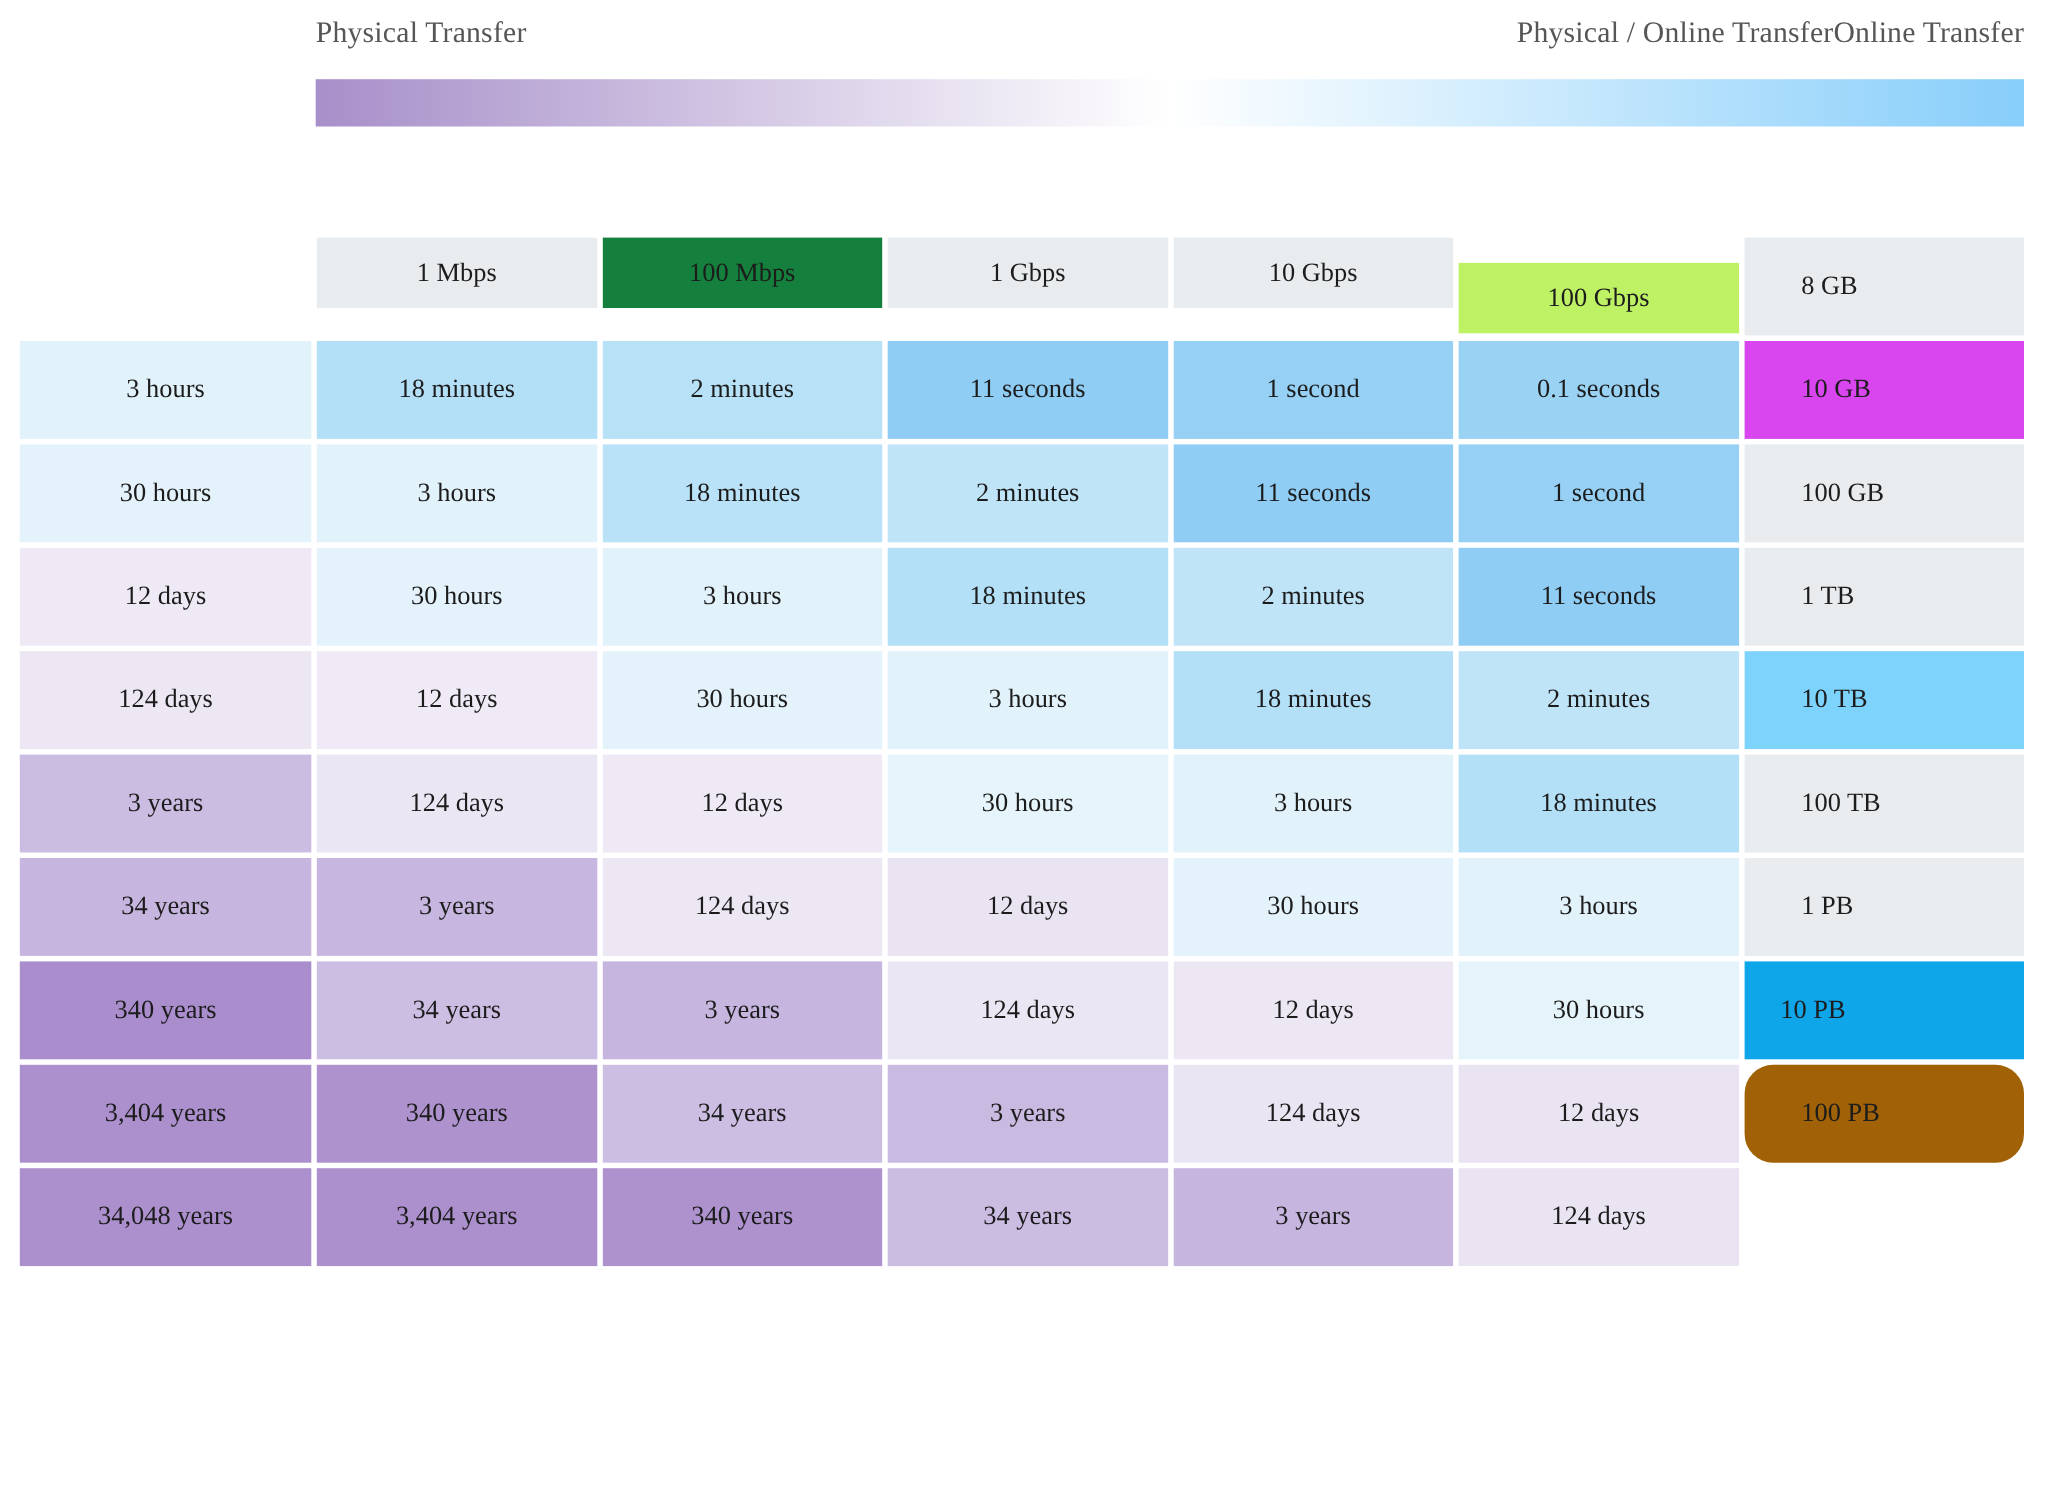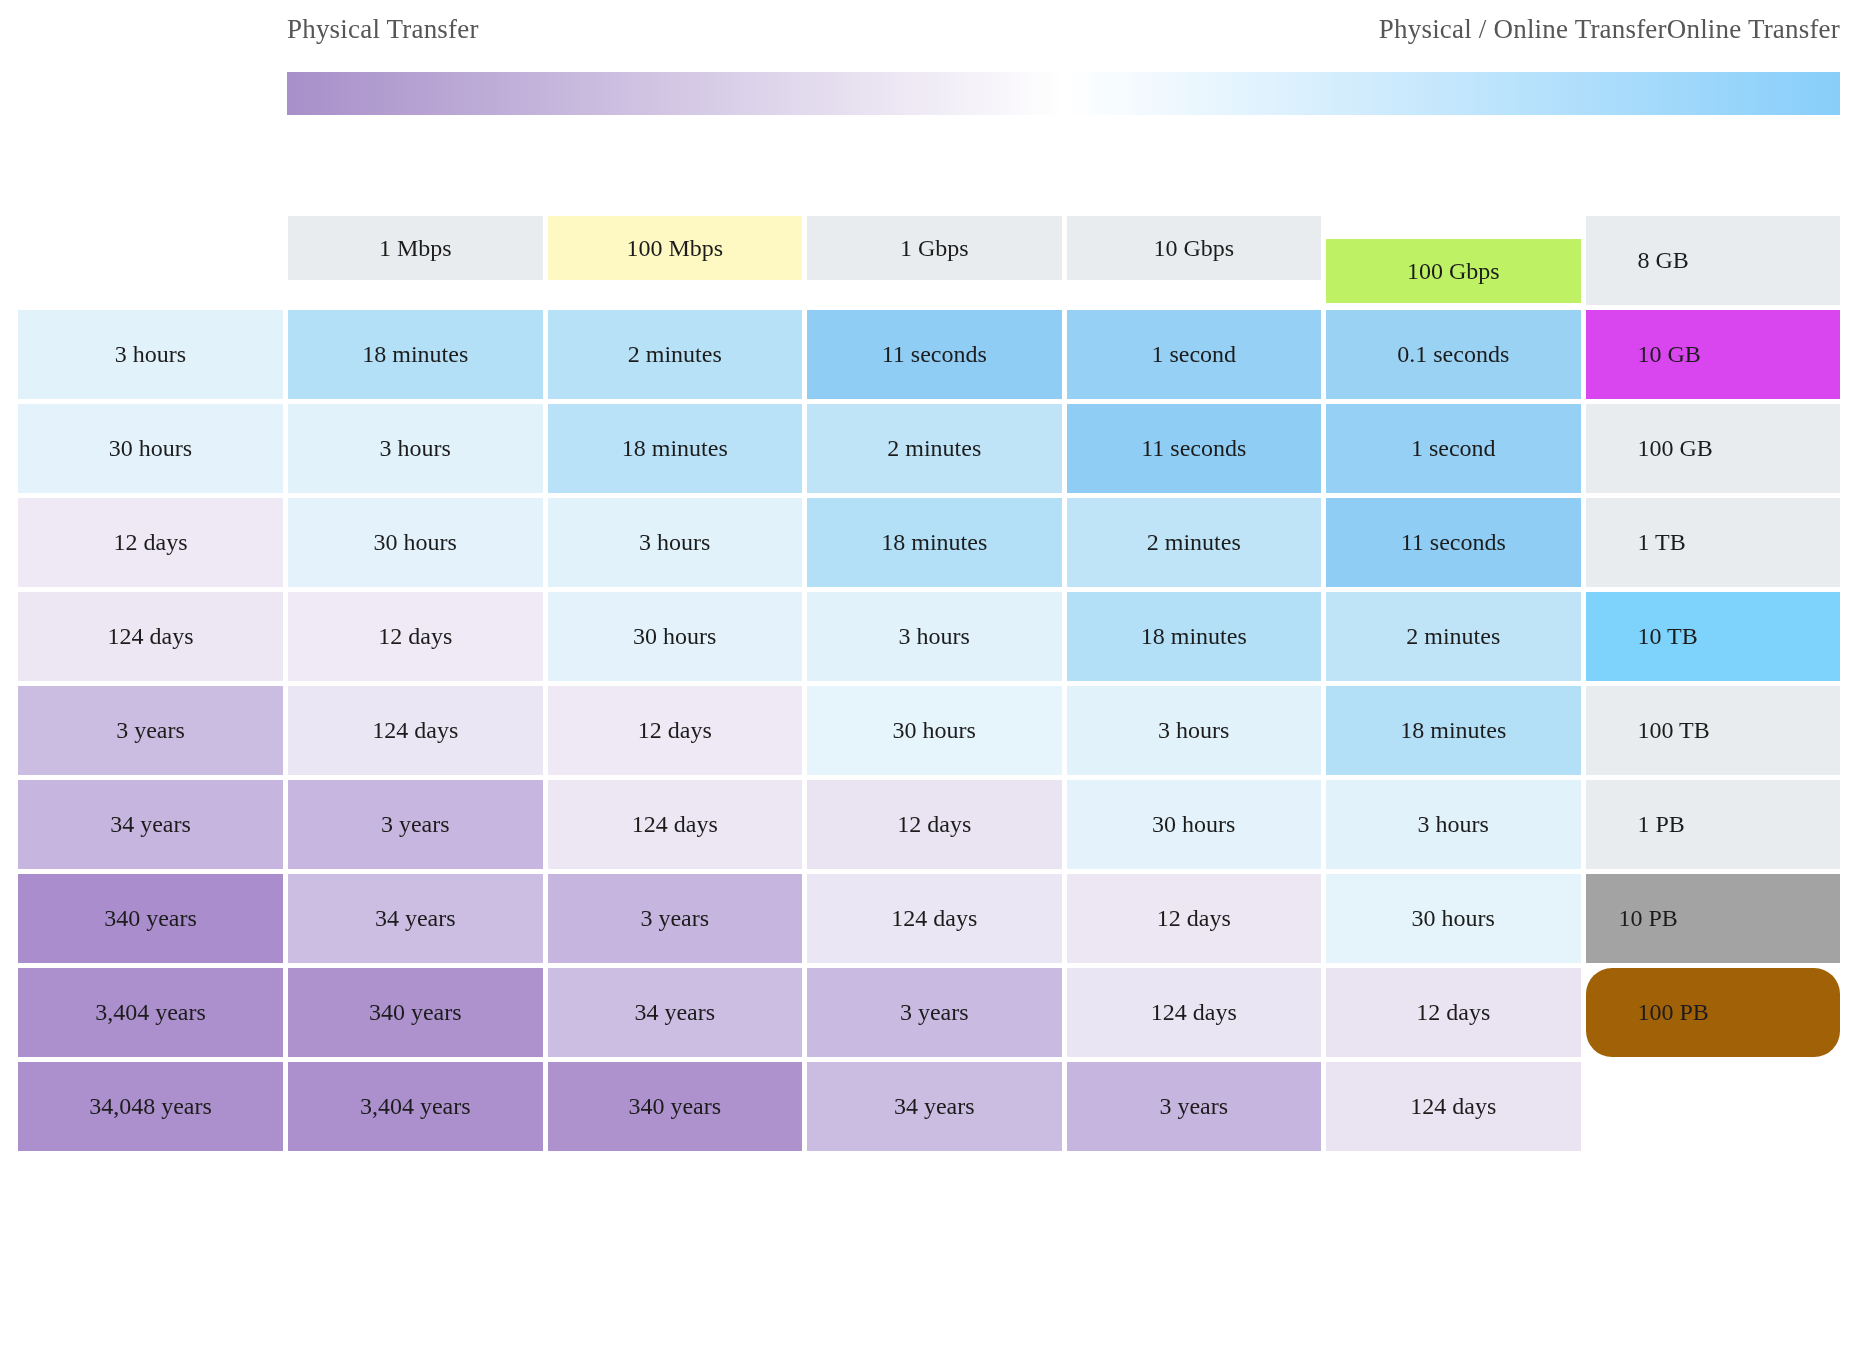--- a/index.html
+++ b/index.html
@@ -99,21 +99,21 @@
       <span class="legend-label center">Physical / Online Transfer</span>
       <span class="legend-label right">Online Transfer</span>
     </div>
     <div class="legend-bar" id="legend-bar" style="background: linear-gradient(to right, rgb(167, 143, 201) 0%, rgb(255, 255, 255) 50%, rgb(135, 206, 250) 100%);"></div>
   </div>
 
   <div class="matrix">
     <div class="grid" id="grid">
         <div class="cell corner"></div>
         <div class="cell col-head" style="background: rgb(233, 236, 238);">1 Mbps</div>
-        <div class="cell col-head" style="background: #fef9c3;">100 Mbps</div>
+        <div class="cell col-head" style="background: #15803d;">100 Mbps</div>
         <div class="cell col-head" style="background: rgb(233, 236, 238);">1 Gbps</div>
         <div class="cell col-head" style="background: rgb(233, 236, 238);">10 Gbps</div>
         <div class="cell col-head" style="background: #bef264; margin-top: 23px;">100 Gbps</div>
         <div class="cell row-head" style="background: rgb(233, 236, 238);">8 GB</div>
         <div class="cell data-cell" style="background: rgb(225, 242, 251);">3 hours</div>
         <div class="cell data-cell" style="background: rgb(179, 224, 247);">18 minutes</div>
         <div class="cell data-cell" style="background: rgb(183, 225, 247);">2 minutes</div>
         <div class="cell data-cell" style="background: rgb(143, 205, 244);">11 seconds</div>
         <div class="cell data-cell" style="background: rgb(150, 208, 244);">1 second</div>
         <div class="cell data-cell" style="background: rgb(154, 210, 244);">0.1 seconds</div>
@@ -152,21 +152,21 @@
         <div class="cell data-cell" style="background: rgb(234, 228, 242);">12 days</div>
         <div class="cell data-cell" style="background: rgb(228, 243, 251);">30 hours</div>
         <div class="cell data-cell" style="background: rgb(225, 242, 251);">3 hours</div>
         <div class="cell row-head" style="background: rgb(233, 236, 238);">1 PB</div>
         <div class="cell data-cell" style="background: rgb(169, 141, 204);">340 years</div>
         <div class="cell data-cell" style="background: rgb(204, 189, 227);">34 years</div>
         <div class="cell data-cell" style="background: rgb(198, 181, 223);">3 years</div>
         <div class="cell data-cell" style="background: rgb(235, 230, 243);">124 days</div>
         <div class="cell data-cell" style="background: rgb(236, 231, 243);">12 days</div>
         <div class="cell data-cell" style="background: rgb(229, 243, 251);">30 hours</div>
-        <div class="cell row-head" style="background: #a3a3a3; padding-left: 33px;">10 PB</div>
+        <div class="cell row-head" style="background: #0ea5e9; padding-left: 33px;">10 PB</div>
         <div class="cell data-cell" style="background: rgb(171, 144, 205);">3,404 years</div>
         <div class="cell data-cell" style="background: rgb(173, 146, 206);">340 years</div>
         <div class="cell data-cell" style="background: rgb(204, 189, 227);">34 years</div>
         <div class="cell data-cell" style="background: rgb(201, 186, 225);">3 years</div>
         <div class="cell data-cell" style="background: rgb(234, 229, 243);">124 days</div>
         <div class="cell data-cell" style="background: rgb(233, 227, 242);">12 days</div>
         <div class="cell row-head" style="background: #a16207; border-radius: 26px;">100 PB</div>
         <div class="cell data-cell" style="background: rgb(171, 144, 205);">34,048 years</div>
         <div class="cell data-cell" style="background: rgb(171, 144, 205);">3,404 years</div>
         <div class="cell data-cell" style="background: rgb(173, 146, 206);">340 years</div>

